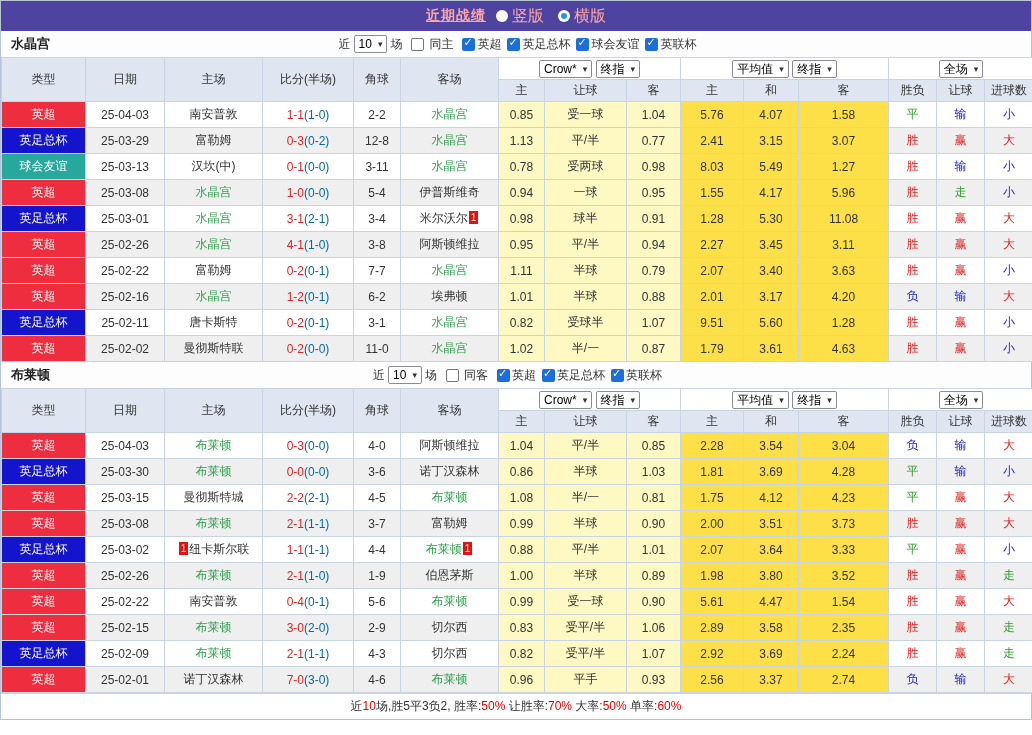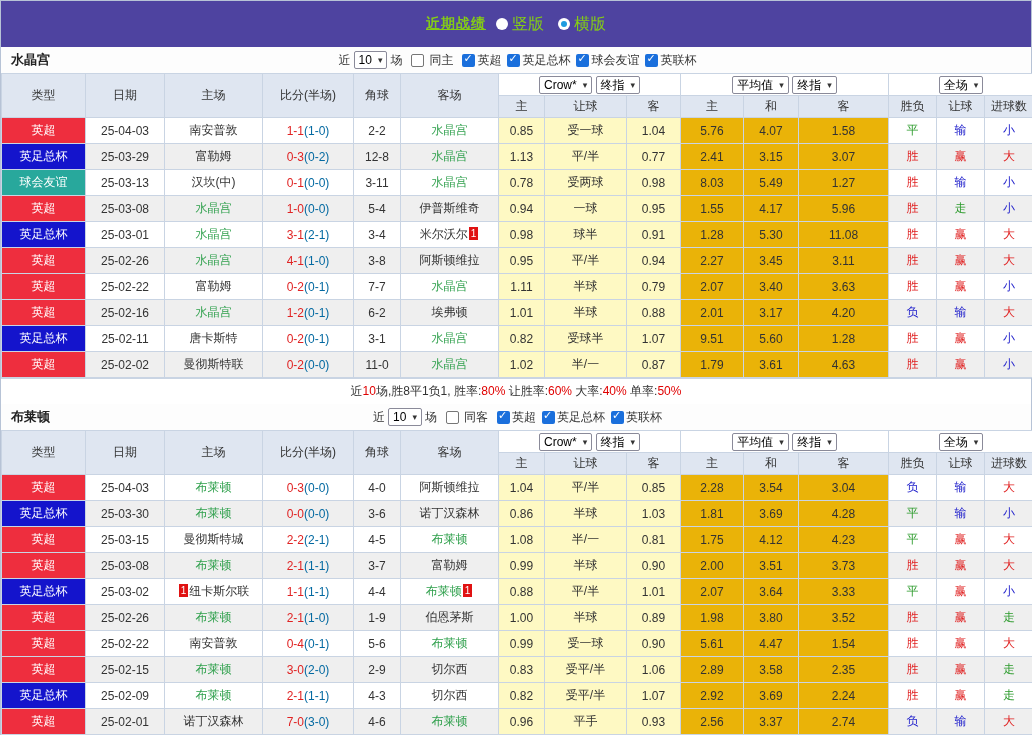--- a/index.html
+++ b/index.html
@@ -1,20 +1,20 @@
 <!DOCTYPE html>
 <html><head>
 <meta charset="utf-8">
 <style>
   * { margin:0; padding:0; box-sizing:border-box; }
   body { background:#fff; font-family:"Liberation Sans","DejaVu Sans",sans-serif; font-size:12px; color:#333; }
   .page { width:1032px; border:1px solid #b7c3d6; }
 
   
-  .topbar { height:46px; background:#4e43a0; display:flex; align-items:center; justify-content:center; gap:10px; color:#84cc16; }
+  .topbar { height:30px; background:#4e43a0; display:flex; align-items:center; justify-content:center; gap:10px; color:#fca5a5; }
   .topbar .title { font-weight:bold; font-size:14px; text-decoration:underline; letter-spacing:1px; }
   .radio-group { display:flex; align-items:center; gap:14px; }
   .radio-item { display:flex; align-items:center; gap:4px; cursor:pointer; }
   .radio { width:12px; height:12px; border-radius:50%; background:#fff; display:inline-block; position:relative; }
   .radio.on::after { content:""; position:absolute; left:3px; top:3px; width:6px; height:6px; border-radius:50%; background:#1e9be0; }
   .radio-label { font-size:16px; }
 
   
   .section-head { height:26px; position:relative; display:flex; align-items:center; background:#fdfdfd; }
   .team-name { position:absolute; left:10px; font-weight:bold; font-size:13px; color:#222; }
@@ -27,21 +27,21 @@
   .cb.on .check { position:absolute; left:1px; top:-2px; color:#fff; font-size:11px; font-weight:bold; }
   .cb.off { background:#fff; border:1px solid #767676; }
 
   
   table { border-collapse:collapse; table-layout:fixed; width:1032px; }
   td { border:1px solid #c9d4e3; text-align:center; height:26px; padding:0; white-space:nowrap; overflow:hidden; }
   tr.hdr td { height:22px; background:#dfe6f1; color:#333; }
   tr.even td.base { background:#efefef; }
   tr.odd td.base { background:#fff; }
   td.ah { background:#fef9c3; }
-  td.eu { background:#eab308; }
+  td.eu { background:#fde047; }
   td.lg { color:#fff; }
   td.lg-red { background:#ee2e3e; }
   td.lg-blue { background:#1414cc; }
   td.lg-teal { background:#28a89c; }
   .team-g { color:#2fa04c; }
   .score { color:#e02222; }
   .half { color:#0369a1; }
   .c-r { color:#e02222; }
   .c-b { color:#2222cc; }
   .c-g { color:#2d9b2d; }
@@ -320,21 +320,20 @@
               <td class="ah">0.87</td>
               <td class="eu">1.79</td>
               <td class="eu">3.61</td>
               <td class="eu">4.63</td>
               <td class="base c-r">胜</td>
               <td class="base c-r">赢</td>
               <td class="base c-b">小</td>
             </tr>
           </tbody>
         </table>
-        <div class="summary"><span>近</span><span class="sum-r">10</span><span>场,胜8平1负1, 胜率:</span><span class="sum-r">80%</span><span> 让胜率:</span><span class="sum-r">60%</span><span> 大率:</span><span class="sum-r">40%</span><span> 单率:</span><span class="sum-r">50%</span></div>
       </div>
       <div>
         <div class="section-head">
           <span class="team-name">布莱顿</span>
           <span class="filters">
             <span class="lbl">近</span>
             <span class="sel">
               <span>10</span>
               <span class="chev">▾</span>
             </span>

